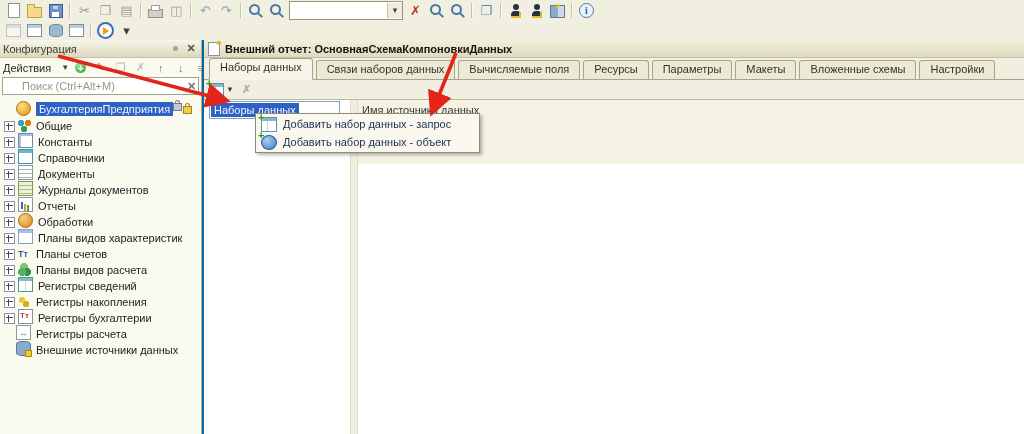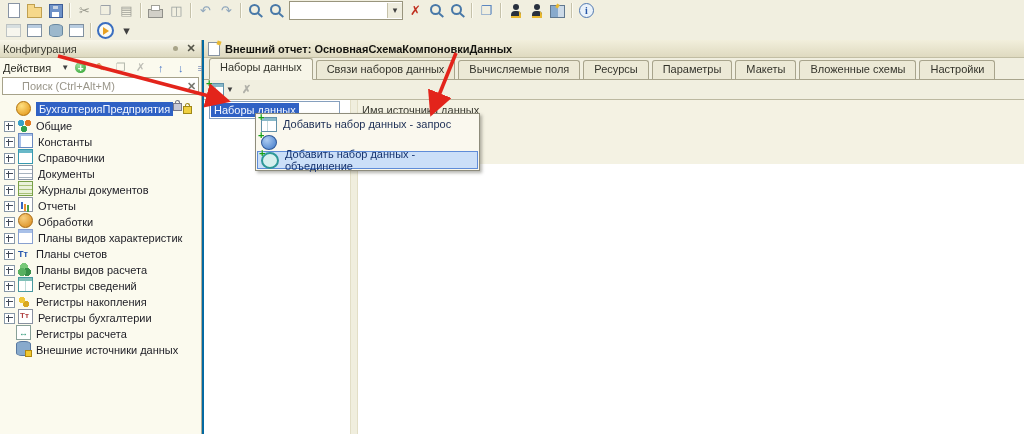--- a/index.html
+++ b/index.html
@@ -371,24 +371,21 @@
     <div id="dsEdit" class="abs">
       <span class="sel">Наборы данных</span>
     </div>
     <div id="ctxmenu" class="abs">
         <div class="mi">
           <span class="m-ico gridp gp"></span>
           <span>Добавить набор данных - запрос</span>
         </div>
         <div class="mi">
           <span class="m-ico ball gp"></span>
-        </div>
-        <div class="mi hl">
-          <span class="m-ico ring gp"></span>
-          <span>Добавить набор данных - объединение</span>
+          <span>Добавить набор данных - объект</span>
         </div>
       </div>
   </div>
 </div>
 
 <svg id="arrows" class="abs" viewBox="0 0 1024 434">
   <defs>
     <marker id="ah" markerWidth="7" markerHeight="7" refX="5" refY="3.5" orient="auto">
       <polygon points="0 0, 7 3.5, 0 7" fill="#E3241B"></polygon>
     </marker>

